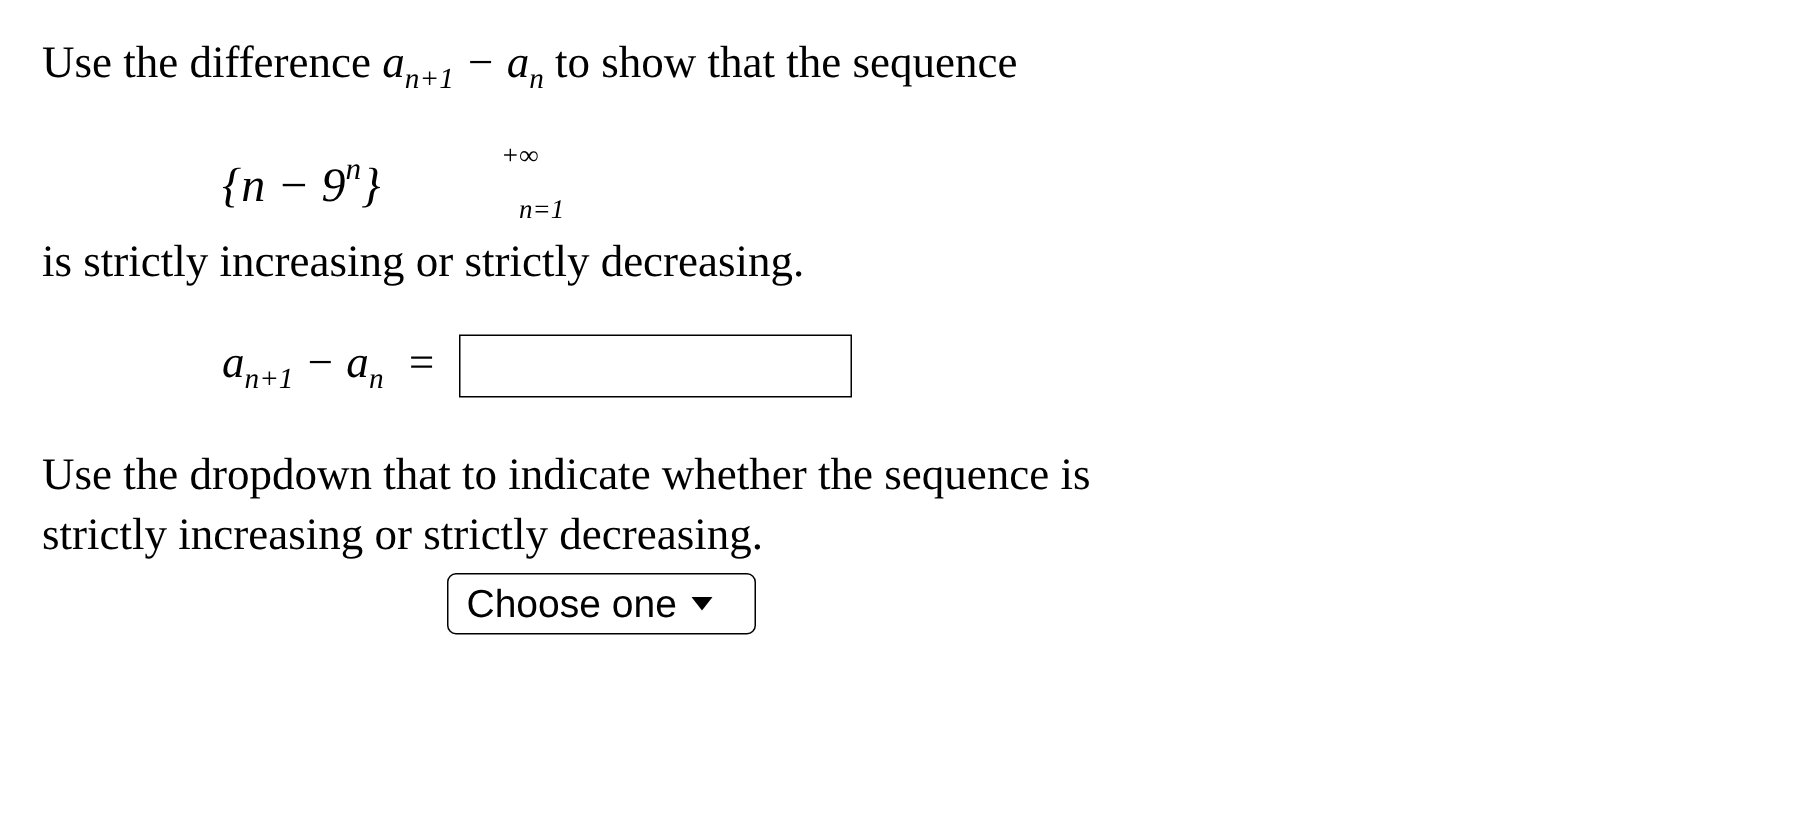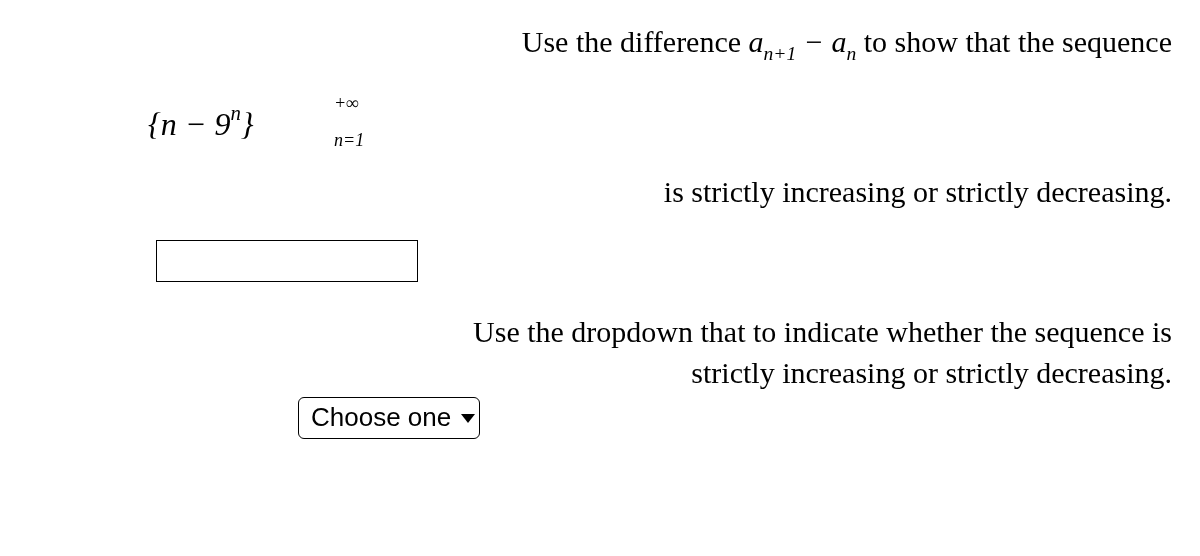--- a/index.html
+++ b/index.html
@@ -7,62 +7,62 @@
     width:1200px;
     height:556px;
     background:#fff;
     font-family:"Times New Roman", "Latin Modern Roman", serif;
     font-size:30px;
     color:#000;
     box-sizing:border-box;
     padding:22px 28px 0 28px;
     line-height:1.35;
   }
-  .line{white-space:nowrap;text-align:right;}
+  .line{white-space:nowrap;}
   .indent{margin-left:120px;}
   .indent2{margin-left:120px;}
   .math{font-style:italic;font-family:"Times New Roman",serif;}
   sub{font-size:0.65em;font-style:italic;vertical-align:-0.4em;}
   sup{font-size:0.65em;vertical-align:0.7em;}
   .brace-block{display:inline-block;position:relative;margin-top:32px;margin-bottom:10px;}
   .main-seq{font-size:32px;}
   .sub-limit{position:absolute;font-size:18px;font-style:italic;}
   .limit-top{top:-8px;left:186px;}
-  .limit-bot{bottom:-6px;left:186px;}
+  .limit-bot{bottom:-6px;left:198px;}
   .input-box{
     display:inline-block;
     border:1.5px solid #000;
     width:260px;
     height:40px;
     vertical-align:middle;
     margin-left:8px;
     background:#fff;
   }
   .dropdown{
     display:inline-flex;
     align-items:center;
     border:1.5px solid #000;
     border-radius:6px;
-    padding:2px 4px 2px 12px;
+    padding:2px 28px 2px 12px;
     font-family:Arial,Helvetica,sans-serif;
     font-size:26px;
     font-style:normal;
     cursor:pointer;
     margin-top:4px;
     margin-left:270px;
   }
   .caret{
     display:inline-block;
     margin-left:10px;
     width:0;height:0;
     border-left:7px solid transparent;
     border-right:7px solid transparent;
     border-top:9px solid #000;
   }
-  .block{margin-top:16px;}
+  .block{margin-top:0;}
   .eq-line{margin-top:26px;margin-bottom:30px;}
   .para{margin-top:22px;}
 </style>
 </head>
 <body>
 
 
 
 
 <div class="line">
@@ -74,20 +74,21 @@
   <span class="math main-seq">{<span style="font-style:italic;">n</span> − 9<sup style="font-style:italic;">n</sup>}</span>
   <span class="sub-limit limit-top">+∞</span>
   <span class="sub-limit limit-bot">n=1</span>
 </div>
 
 
 <div class="line block">is strictly increasing or strictly decreasing.</div>
 
 
 <div class="indent2 eq-line">
+  <span class="math">a<sub>n+1</sub> − a<sub>n</sub> &nbsp;=</span>
   <span class="input-box" value=""></span>
 </div>
 
 
 <div class="line para">Use the dropdown that to indicate whether the sequence is</div>
 <div class="line">strictly increasing or strictly decreasing.</div>
 
 
 <div class="dropdown">
   <span>Choose one</span>

